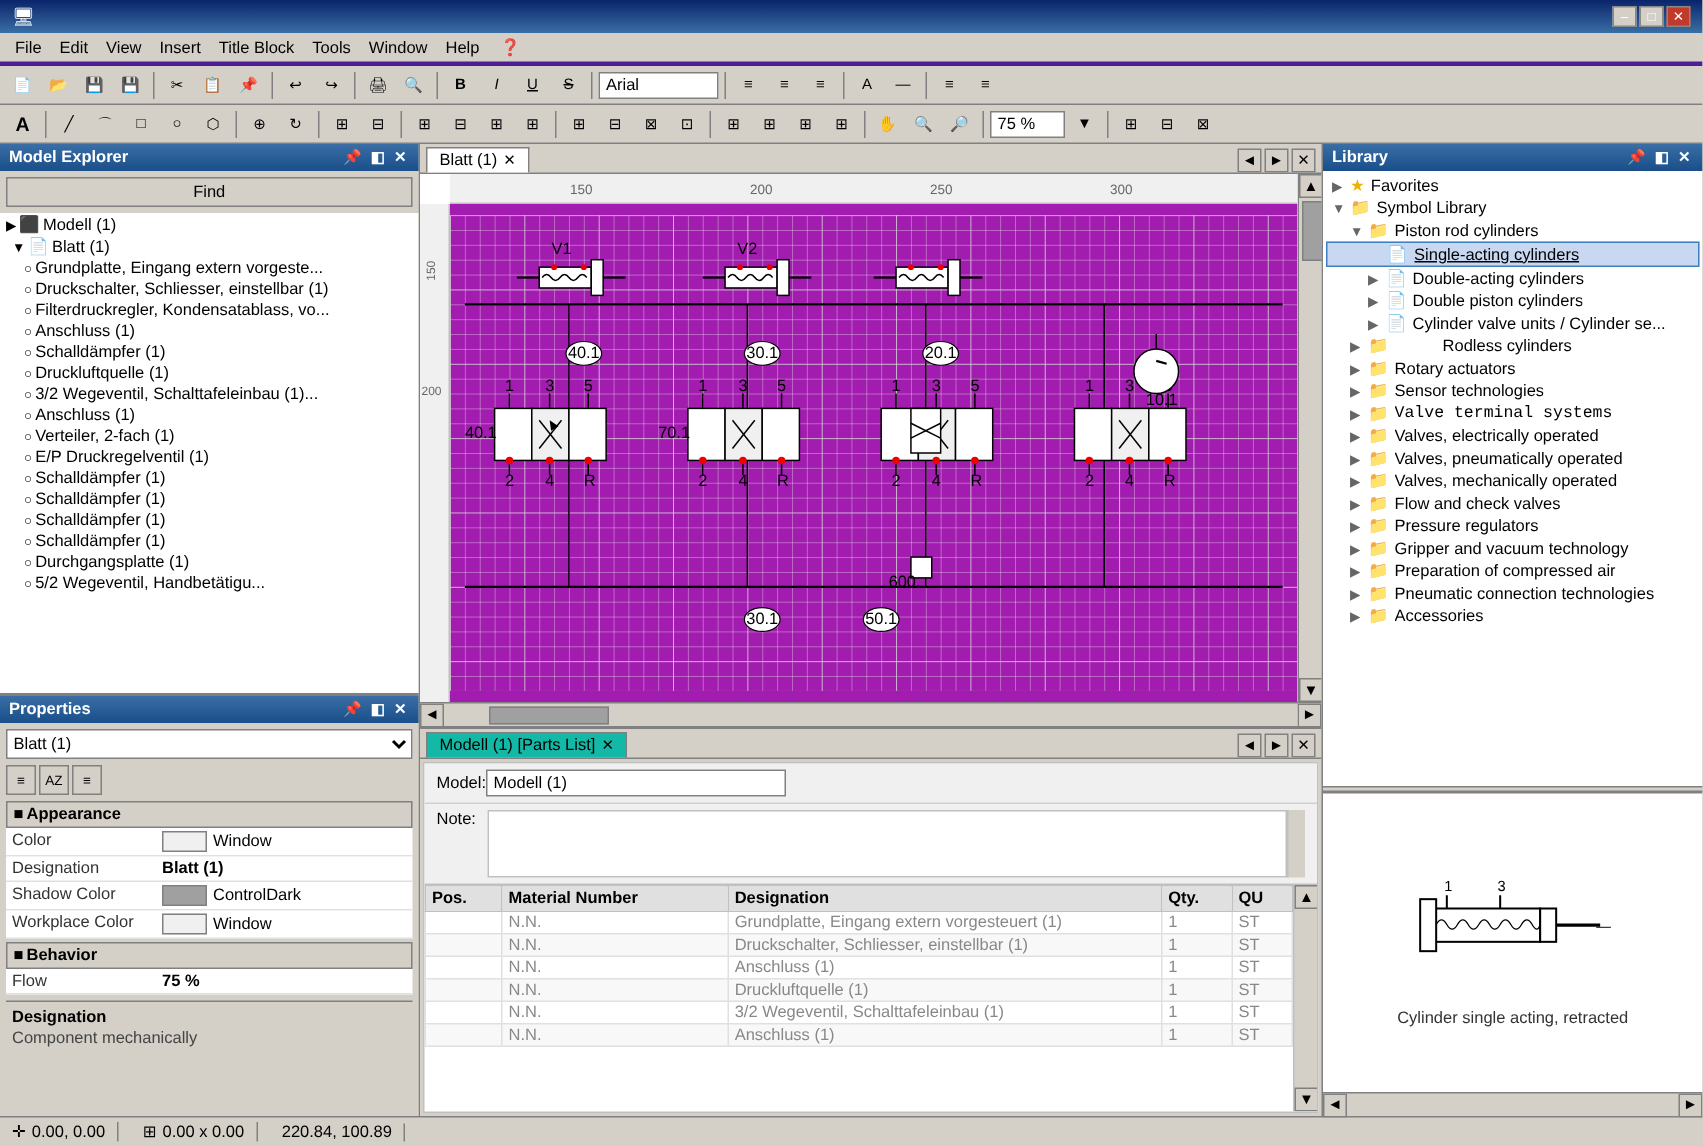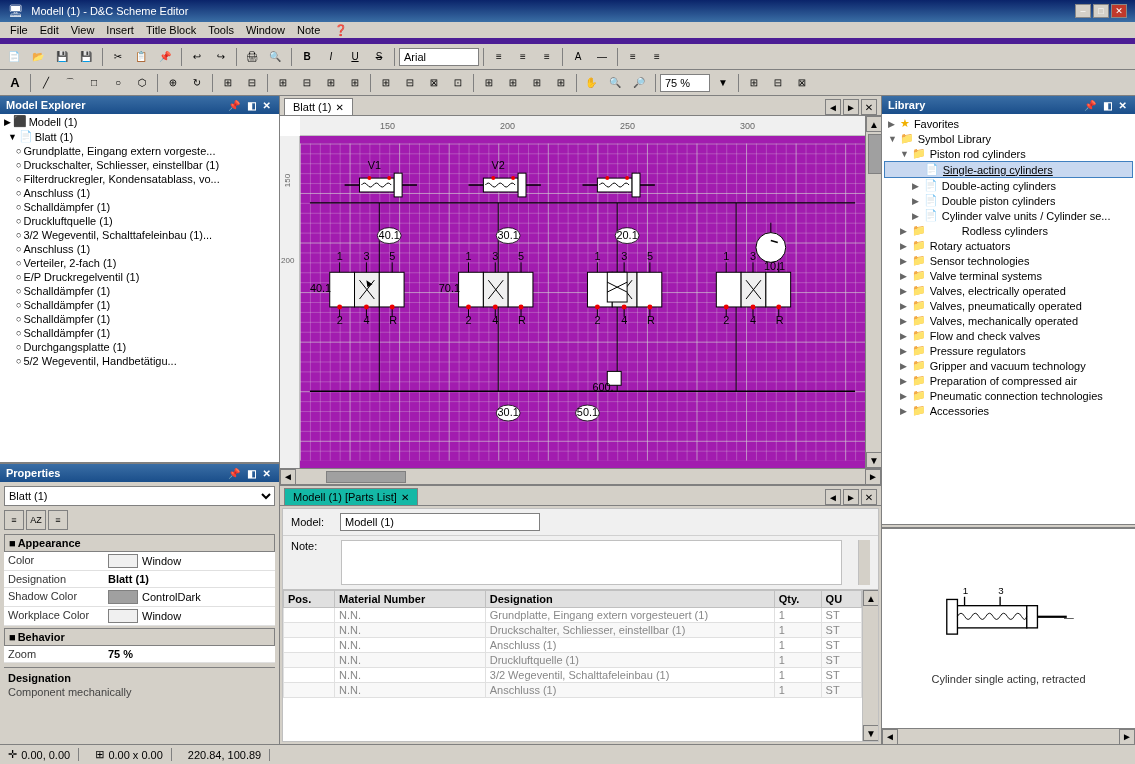--- a/index.html
+++ b/index.html
@@ -4,21 +4,21 @@
   <style>
     * { box-sizing: border-box; margin: 0; padding: 0; font-family: 'Segoe UI', Tahoma, sans-serif; font-size: 11px; }
     body { background: #d4d0c8; overflow: hidden; width: 1135px; height: 764px; }
     
     
     #title-bar { background: linear-gradient(to bottom, #0a246a, #3a6ea5); color: white; height: 22px; display: flex; align-items: center; padding: 0 8px; justify-content: space-between; }
     #title-bar-buttons { display: flex; gap: 2px; }
     .title-btn { width: 16px; height: 14px; background: #d4d0c8; border: 1px solid #888; display: flex; align-items: center; justify-content: center; font-size: 9px; cursor: pointer; }
     
     
-    #menu-bar { background: #d4d0c8; height: 22px; display: flex; align-items: center; border-bottom: 6px solid #4c1d95; padding: 0 4px; }
+    #menu-bar { background: #d4d0c8; height: 22px; display: flex; align-items: center; border-bottom: 3px solid #4c1d95; padding: 0 4px; }
     .menu-item { padding: 2px 6px; cursor: pointer; font-size: 11px; }
     
     
     .toolbar { background: #d4d0c8; height: 26px; display: flex; align-items: center; padding: 2px 4px; border-bottom: 1px solid #808080; gap: 2px; }
     .tb-btn { width: 22px; height: 22px; background: #d4d0c8; border: 1px solid transparent; display: flex; align-items: center; justify-content: center; cursor: pointer; font-size: 10px; }
     .tb-sep { width: 1px; height: 18px; background: #808080; margin: 0 2px; }
     .tb-input { height: 18px; background: white; border: 1px solid #808080; padding: 0 4px; font-size: 11px; }
     
     
     #main-layout { display: flex; height: calc(764px - 22px - 22px - 26px - 26px - 20px); }
@@ -76,21 +76,21 @@
     #drawing-canvas { flex: 1; background: white; position: relative; overflow: hidden; border: 1px solid #808080; margin: 2px; }
     #drawing-scrollbar-h { height: 16px; background: #d4d0c8; border-top: 1px solid #808080; display: flex; align-items: center; padding: 0 20px; }
     
     
     #parts-list { height: 260px; background: #d4d0c8; display: flex; flex-direction: column; border-top: 2px solid #808080; }
     #parts-tabs { display: flex; align-items: flex-end; padding: 2px 4px 0; border-bottom: 1px solid #808080; }
     .parts-tab { padding: 2px 8px; background: #d4d0c8; border: 1px solid #808080; border-bottom: none; cursor: pointer; margin-right: 2px; display: flex; align-items: center; gap: 4px; }
     .parts-tab.active { background: #14b8a6; }
     
     #parts-content { flex: 1; display: flex; flex-direction: column; overflow: hidden; background: white; margin: 2px; }
-    .parts-form { padding: 4px 8px; display: flex; align-items: center; gap: 16px; border-bottom: 1px solid #d0d0d0; background: #f0f0f0; }
+    .parts-form { padding: 4px 8px; display: flex; align-items: center; gap: 0; border-bottom: 1px solid #d0d0d0; background: #f0f0f0; }
     .parts-form-input { height: 18px; border: 1px solid #808080; padding: 0 4px; font-size: 11px; background: white; }
     table { width: 100%; border-collapse: collapse; }
     th { background: #e0e0e0; border: 1px solid #c0c0c0; padding: 2px 4px; text-align: left; font-size: 11px; position: sticky; top: 0; }
     td { border: 1px solid #e0e0e0; padding: 1px 4px; font-size: 11px; color: #888; }
     tr:nth-child(even) td { background: #f8f8f8; }
     
     
     #right-panel { width: 254px; display: flex; flex-direction: column; background: #d4d0c8; border-left: 1px solid #808080; }
     #library-tree { flex: 1; overflow: auto; background: white; padding: 2px; }
     #library-preview { height: 200px; background: white; border-top: 1px solid #808080; display: flex; flex-direction: column; align-items: center; justify-content: center; }
@@ -121,37 +121,36 @@
     
     #parts-scroll-area { display: flex; flex: 1; overflow: hidden; }
     #parts-table-wrap { flex: 1; overflow: auto; }
     #parts-v-scroll { width: 16px; background: #d4d0c8; border-left: 1px solid #c0c0c0; }
   </style>
 </head>
 <body>
 
 <div id="title-bar">
   <div style="font-size:12px;">🖥</div>
-  <div style="flex:1; text-align:left; margin-left:8px;">Modell (1) - D&amp;C Scheme Editor</div>
   <div id="title-bar-buttons">
     <div class="title-btn">–</div>
     <div class="title-btn">□</div>
     <div class="title-btn" style="background:#c0392b; color:white;">✕</div>
   </div>
 </div>
 
 <div id="menu-bar">
   <div class="menu-item">File</div>
   <div class="menu-item">Edit</div>
   <div class="menu-item">View</div>
   <div class="menu-item">Insert</div>
   <div class="menu-item">Title Block</div>
   <div class="menu-item">Tools</div>
   <div class="menu-item">Window</div>
-  <div class="menu-item">Note</div>
+  <div class="menu-item">Help</div>
   <div style="padding-left:8px; color:#333;">❓</div>
 </div>
 
 <div class="toolbar">
   <div class="tb-btn">📄</div>
   <div class="tb-btn">📂</div>
   <div class="tb-btn">💾</div>
   <div class="tb-btn">💾</div>
   <div class="tb-sep"></div>
   <div class="tb-btn">✂</div>
@@ -229,20 +228,23 @@
   <div id="left-panel">
 
     <div id="model-explorer">
       <div class="panel-header">
         <span>Model Explorer</span>
         <div class="panel-header-btns">
           <span class="ph-btn">📌</span>
           <span class="ph-btn">◧</span>
           <span class="ph-btn">✕</span>
         </div>
+      </div>
+      <div id="me-find">
+        <button>Find</button>
       </div>
       <div id="me-content">
         <div class="tree-item">
           <span class="tree-icon">▶</span>
           <span style="color:#4080c0;">⬛</span>
           <span>Modell (1)</span>
         </div>
         <div class="tree-item tree-indent1">
           <span class="tree-icon">▼</span>
           <span style="color:#4080c0;">📄</span>
@@ -367,21 +369,21 @@
           </div>
         </div>
         
         
         <div class="prop-section">
           <div class="prop-section-header">
             <span>■</span>
             <span>Behavior</span>
           </div>
           <div class="prop-row">
-            <span class="prop-label">Zoom</span>
+            <span class="prop-label">Flow</span>
             <span class="prop-value prop-value-bold">75 %</span>
           </div>
         </div>
 
         
         <div class="prop-desc-section">
           <div class="prop-desc-title">Designation</div>
           <div style="color:#444; font-size:11px;">Component mechanically</div>
         </div>
       </div>
@@ -779,21 +781,21 @@
       <span style="margin-left:2px; font-size:11px; overflow:hidden; text-overflow:ellipsis; white-space:nowrap; max-width:180px;">Rotary actuators</span>
     </div>
         <div class="lib-tree-item" style="padding-left: 16px;">
       <span style="font-size:9px; color:#666; width:10px; display:inline-block;">▶</span>
       <span style="color:#d08000;">📁</span>
       <span style="margin-left:2px; font-size:11px; overflow:hidden; text-overflow:ellipsis; white-space:nowrap; max-width:180px;">Sensor technologies</span>
     </div>
         <div class="lib-tree-item" style="padding-left: 16px;">
       <span style="font-size:9px; color:#666; width:10px; display:inline-block;">▶</span>
       <span style="color:#d08000;">📁</span>
-      <span style="margin-left:2px; font-size:11px; overflow:hidden; text-overflow:ellipsis; white-space:nowrap; max-width:180px;">Valve terminal systems</span>
+      <span style="margin-left:2px; font-size:11px; overflow:hidden; text-overflow:ellipsis; white-space:nowrap; max-width:180px;font-family:Liberation Mono, monospace;">Valve terminal systems</span>
     </div>
         <div class="lib-tree-item" style="padding-left: 16px;">
       <span style="font-size:9px; color:#666; width:10px; display:inline-block;">▶</span>
       <span style="color:#d08000;">📁</span>
       <span style="margin-left:2px; font-size:11px; overflow:hidden; text-overflow:ellipsis; white-space:nowrap; max-width:180px;">Valves, electrically operated</span>
     </div>
         <div class="lib-tree-item" style="padding-left: 16px;">
       <span style="font-size:9px; color:#666; width:10px; display:inline-block;">▶</span>
       <span style="color:#d08000;">📁</span>
       <span style="margin-left:2px; font-size:11px; overflow:hidden; text-overflow:ellipsis; white-space:nowrap; max-width:180px;">Valves, pneumatically operated</span>

